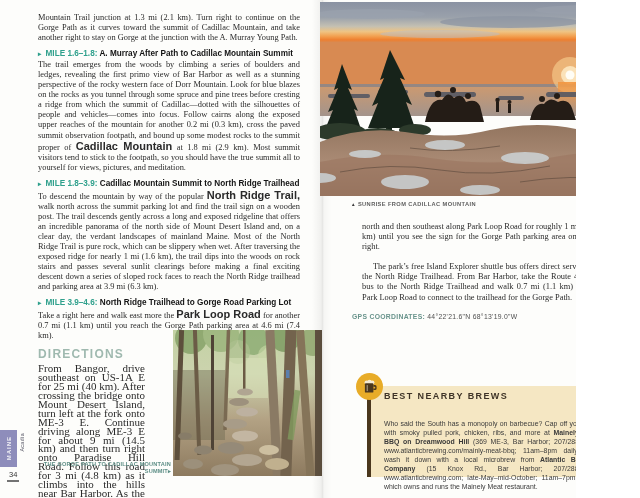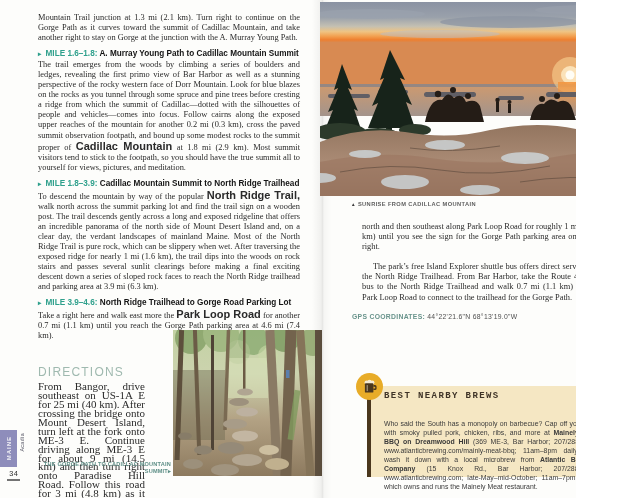--- a/index.html
+++ b/index.html
@@ -7,77 +7,77 @@
   .spread{position:relative;width:552px;height:498px;background:#fdfdfb;overflow:hidden;padding-left:24px;}
   .gutter{position:absolute;left:312px;top:0;width:20px;height:498px;
     background:linear-gradient(to right,rgba(0,0,0,0) 0%,rgba(0,0,0,0.05) 45%,rgba(0,0,0,0.09) 52%,rgba(0,0,0,0.03) 60%,rgba(0,0,0,0) 100%);}
   
   .left-col{position:absolute;left:38px;top:13px;width:262px;}
   p.body{margin:0;font-size:8.4px;line-height:10.1px;color:#2a2a2a;text-align:justify;}
   .b{font-family:"Liberation Sans",sans-serif;font-weight:bold;font-size:11px;}
   h3.mile{margin:6px 0 1px 0;font-family:"Liberation Sans",sans-serif;font-size:8.2px;line-height:9.6px;color:#141414;}
   h3.mile .arrow{color:#2fa08c;font-size:6.5px;margin-right:2px;}
   h3.mile .mile-label{color:#2fa08c;}
-  h2.directions{margin:24px 0 3px 0;font-family:"Liberation Sans",sans-serif;font-weight:400;
+  h2.directions{margin:6px 0 3px 0;font-family:"Liberation Sans",sans-serif;font-weight:700;
     font-size:12px;letter-spacing:1.2px;color:#9fb9af;}
   .dir-body{width:107px;font-size:11px;line-height:8.9px;text-align:justify;color:#2a2a2a;margin:0;}
   .trail-photo{position:absolute;left:173px;top:330px;width:149px;height:146px;overflow:hidden;}
   .cap-left{position:absolute;left:37px;top:461px;width:134px;text-align:right;
     font-family:"Liberation Sans",sans-serif;font-size:5.6px;line-height:6.8px;letter-spacing:.2px;
     color:#5e8f87;font-weight:bold;text-transform:uppercase;}
   .cap-left .cap-arrow{color:#5e8f87;}
   
   .tab{position:absolute;width:17px;height:37px;background:#8e8dbb;display:flex;align-items:center;justify-content:center;}
   .tab-left{left:0;top:430px;}
   .tab-right{left:623px;top:430px;}
   .tab span{font-family:"Liberation Sans",sans-serif;font-size:6px;font-weight:bold;letter-spacing:1px;color:#f2f2f6;}
   .vert-up{writing-mode:vertical-rl;transform:rotate(180deg);}
   .vert-down{writing-mode:vertical-rl;}
   .region{position:absolute;font-family:"Liberation Sans",sans-serif;font-size:5.3px;color:#4c4c5c;letter-spacing:.4px;}
   .region-left{left:19px;top:433px;}
   .region-right{left:615px;top:433px;}
-  .pagenum{position:absolute;font-family:Liberation Mono, monospace;font-size:7.5px;color:#333;
+  .pagenum{position:absolute;font-family:Liberation Sans, sans-serif;font-size:7.5px;color:#333;
     border-bottom:2px solid #737373;padding:0 2px 1px 2px;}
   .pn-left{left:7px;top:470px;}
   .pn-right{left:618px;top:480px;}
   
   .sunrise-photo{position:absolute;left:320px;top:2px;width:320px;height:194px;overflow:hidden;}
   .cap-sunrise{position:absolute;left:352px;top:201px;font-family:"Liberation Sans",sans-serif;
     font-size:5.7px;letter-spacing:.4px;color:#5f5f5f;font-weight:bold;text-transform:uppercase;}
   .cap-sunrise .marker{color:#3a3a3a;font-size:5px;margin-right:3px;}
   .right-col{position:absolute;left:352px;top:212px;width:253px;}
   .right-col p.body{margin:10px;}
   p.indent{text-indent:11px;}
   .gps{margin:9px 0 0 0;font-family:"Liberation Sans",sans-serif;font-size:6.8px;letter-spacing:.3px;}
   .gps .gps-label{color:#68938b;font-weight:bold;}
   .gps .gps-value{color:#4f4f4f;}
   
   .brews-accent{position:absolute;left:367px;top:386px;width:4px;height:91px;background:#4a371d;}
   .brews-box{position:absolute;left:371px;top:386px;width:237px;height:91px;background:#f5e7c3;
     box-sizing:border-box;padding:5px 10px 4px 13px;}
-  .brews-box h3{margin:0 0 18px 0;font-family:Liberation Mono, monospace;font-size:9px;
+  .brews-box h3{margin:0 0 18px 0;font-family:Liberation Sans, sans-serif;font-size:9px;
     letter-spacing:1.4px;color:#3f3428;}
   .brews-box p{margin:0;font-family:"Liberation Sans",sans-serif;font-size:6.9px;line-height:9px;
     color:#3a3a3a;text-align:justify;}
   .brews-box p .b{font-size:6.9px;}
   .brews-icon{position:absolute;left:356px;top:373px;width:27px;height:27px;border-radius:50%;
     background:#e8ac28;display:flex;align-items:center;justify-content:center;}
 </style>
 </head>
 <body>
 
 <div class="spread">
 
   <div class="left-col">
     <p class="body"><span>Mountain Trail junction at 1.3 mi (2.1 km). Turn right to continue on the Gorge Path as it curves toward the summit of Cadillac Mountain, and take another right to stay on Gorge at the junction with the A. Murray Young Path.</span></p>
 
     <h3 class="mile">
       <span class="arrow">▸</span>
       <span class="mile-label">MILE 1.6–1.8:</span>
-      <span class="mile-title">A. Murray Young Path to Cadillac Mountain Summit</span>
+      <span class="mile-title">A. Murray After Path to Cadillac Mountain Summit</span>
     </h3>
     <p class="body"><span>The trail emerges from the woods by climbing a series of boulders and ledges, revealing the first primo view of Bar Harbor as well as a stunning perspective of the rocky western face of Dorr Mountain. Look for blue blazes on the rocks as you tunnel through some spruce and pine trees before cresting a ridge from which the summit of Cadillac—dotted with the silhouettes of people and vehicles—comes into focus. Follow cairns along the exposed upper reaches of the mountain for another 0.2 mi (0.3 km), cross the paved summit observation footpath, and bound up some modest rocks to the summit proper of </span><span class="b">Cadillac Mountain</span><span> at 1.8 mi (2.9 km). Most summit visitors tend to stick to the footpath, so you should have the true summit all to yourself for views, pictures, and meditation.</span></p>
 
     <h3 class="mile">
       <span class="arrow">▸</span>
       <span class="mile-label">MILE 1.8–3.9:</span>
       <span class="mile-title">Cadillac Mountain Summit to North Ridge Trailhead</span>
     </h3>
     <p class="body"><span>To descend the mountain by way of the popular </span><span class="b">North Ridge Trail,</span><span> walk north across the summit parking lot and find the trail sign on a wooden post. The trail descends gently across a long and exposed ridgeline that offers an incredible panorama of the north side of Mount Desert Island and, on a clear day, the verdant landscapes of mainland Maine. Most of the North Ridge Trail is pure rock, which can be slippery when wet. After traversing the exposed ridge for nearly 1 mi (1.6 km), the trail dips into the woods on rock stairs and passes several sunlit clearings before making a final exciting descent down a series of sloped rock faces to reach the North Ridge trailhead and parking area at 3.9 mi (6.3 km).</span></p>
 

